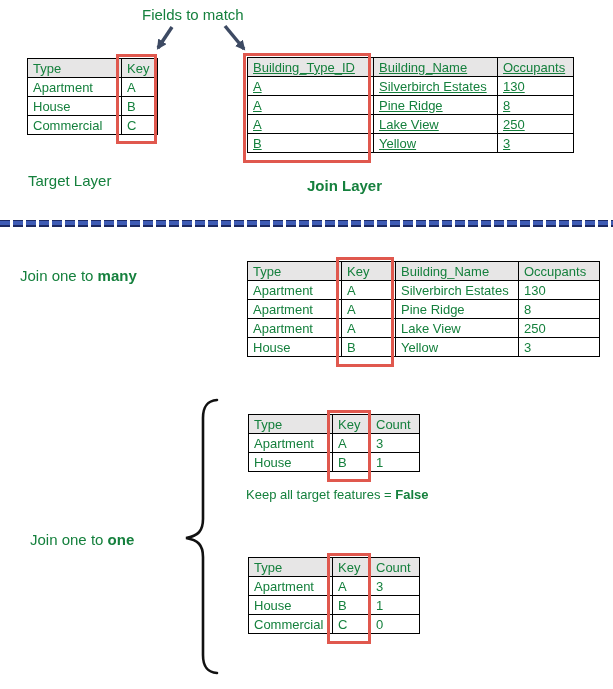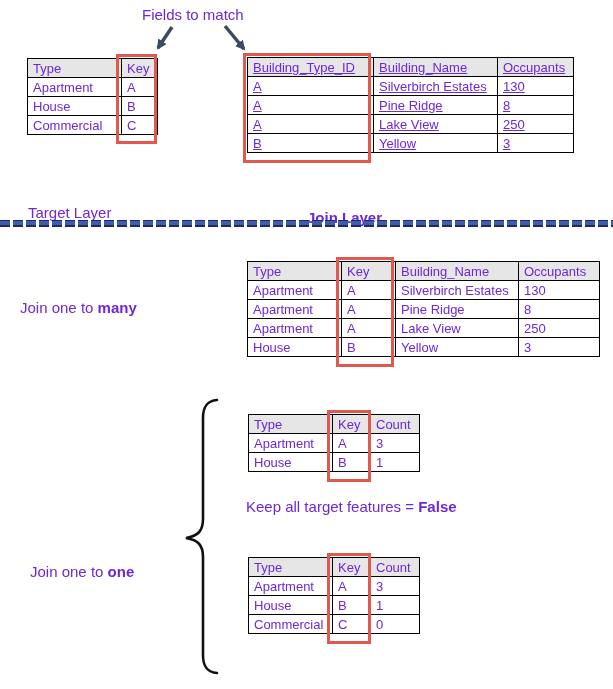--- a/index.html
+++ b/index.html
@@ -1,21 +1,21 @@
 <!DOCTYPE html>
 <html style="--highlight_red: #e0584e; --dash_blue: #3f5cb5; --dash_edge: #1d2a63; --arrow: #3d4a63; --header_fill: #e7e6e6;"><head>
 <meta charset="utf-8">
 <style>
   html,body{margin:0;padding:0;background:#ffffff;}
   .canvas{
     position:relative;width:613px;height:689px;background:#ffffff;
-    font-family:"Liberation Sans",sans-serif;color:#6d28d9;overflow:hidden;
+    font-family:"Liberation Sans",sans-serif;color:#15803d;overflow:hidden;
   }
   .abs{position:absolute;}
-  .lbl{font-size:15px;white-space:nowrap;margin-top:32px;}
+  .lbl{font-size:15px;white-space:nowrap;}
   .lbl b{font-weight:bold;}
   .title{font-size:15px;white-space:nowrap;}
   table.dt{border-collapse:collapse;table-layout:fixed;border-radius:7px;}
   table.dt th,table.dt td{
     border:1px solid #000;height:18px;padding:0 2px 0 5px;
     font-size:13px;font-weight:normal;text-align:left;overflow:hidden;white-space:nowrap;
   }
   table.dt th{background:var(--header_fill,#e7e6e6);}
   
   .t-target th:nth-child(1),.t-target td:nth-child(1){width:86px;}
@@ -35,21 +35,21 @@
     background:transparent;z-index:2;pointer-events:none;
   }
   .divider{
     left:0;top:220px;width:613px;height:7px;
     background:linear-gradient(var(--dash_edge,#1d2a63) 0 1.5px,
                var(--dash_blue,#3f5cb5) 1.5px 5px,
                var(--dash_edge,#1d2a63) 5px 7px);
     -webkit-mask:repeating-linear-gradient(90deg,#000 0 10px,transparent 10px 13px);
     mask:repeating-linear-gradient(90deg,#000 0 10px,transparent 10px 13px);
   }
-  .caption{font-size:15px;white-space:nowrap;margin-top:11px;}
+  .caption{font-size:13px;white-space:nowrap;}
 </style>
 </head>
 <body>
 
 <div class="canvas">
 
   <div class="abs title" style="left:142px;top:6px;">Fields to match</div>
 
   <svg class="abs" style="left:145px;top:24px;" width="112" height="34">
     <defs>

